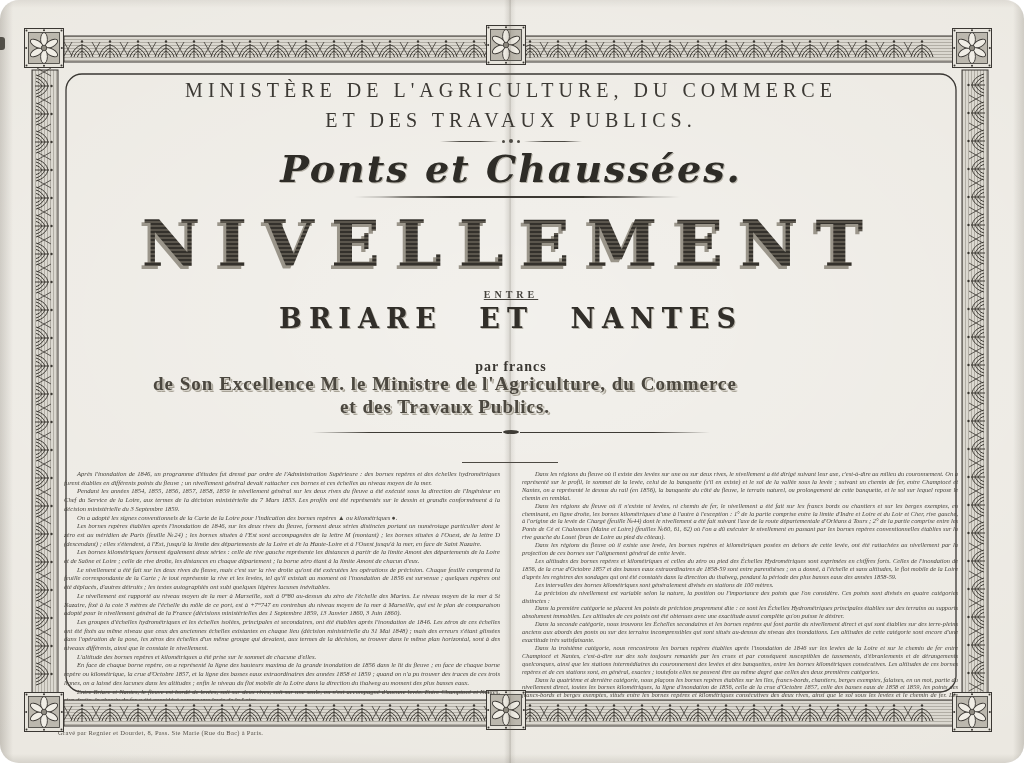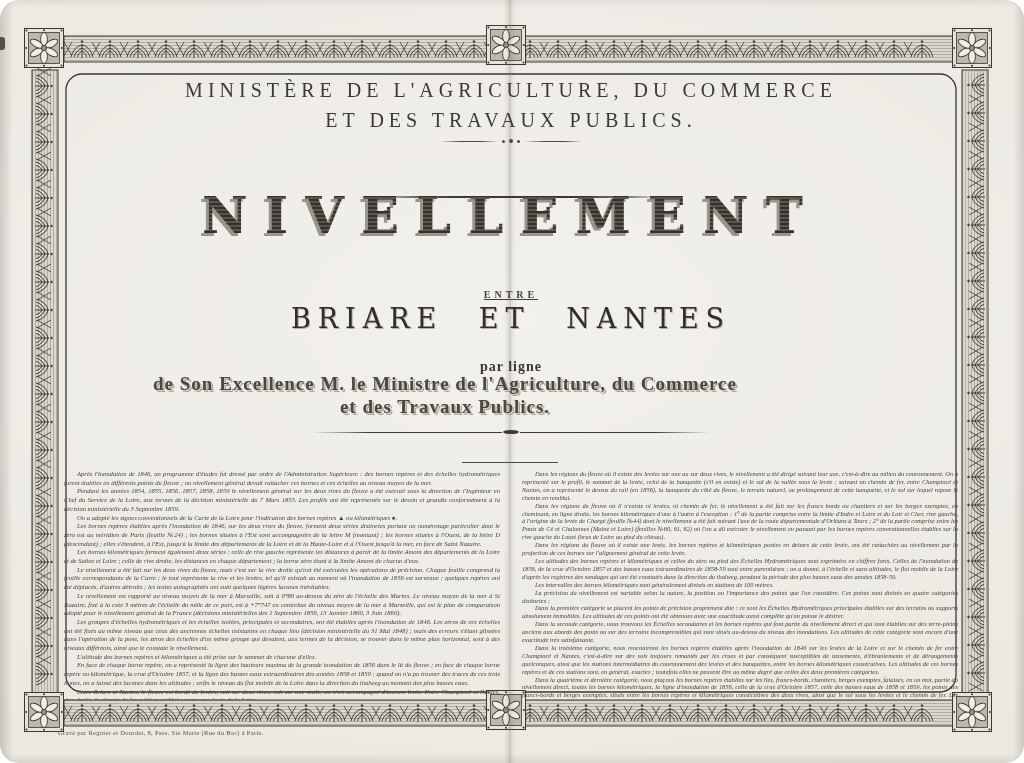--- a/index.html
+++ b/index.html
@@ -45,30 +45,30 @@
 
   .divider-small { top:139px; display:flex; align-items:center; justify-content:center; gap:4px; color:#4c4943; }
   .divider-small .ln { height:1px; width:58px; background:linear-gradient(90deg, rgba(76,73,67,0), #4c4943 35%, #4c4943 70%, rgba(76,73,67,0)); }
   .divider-small .dot { width:3px; height:3px; border-radius:50%; background:#4c4943; }
   .divider-small .dot.mid { width:4px; height:4px; }
 
   #service { top:146px; font-family:"DejaVu Serif", serif; font-style:italic; font-weight:bold; font-size:38px; letter-spacing:2px; color:#2e2c27; text-shadow:1px 1px 0 #b8b4aa; }
   .service-rule { position:absolute; z-index:4; left:352px; top:196px; width:330px; height:2px; background:linear-gradient(90deg, rgba(60,57,51,0), #3c3933 20%, #3c3933 80%, rgba(60,57,51,0)); border-radius:50%; }
 
   #main-title {
-    top:186px; font-family:"DejaVu Serif", serif; font-weight:bold; font-size:50px; letter-spacing:17px;
+    top:206px; font-family:"DejaVu Serif", serif; font-weight:bold; font-size:64px; letter-spacing:17px;
     background:repeating-linear-gradient(0deg, #34312c 0 2px, #5b564d 2px 4px);
     -webkit-background-clip:text; background-clip:text; color:transparent;
     filter:drop-shadow(-3px 3px 0 #9a958a);
     white-space:nowrap;
   }
 
   #subtitle { top:261px; font-family:"Liberation Sans", sans-serif; font-weight:bold; font-size:17px; letter-spacing:6px; word-spacing:8px; color:#34312c; }
   #between  { top:289px; font-size:10px; letter-spacing:4px; color:#45423c; font-weight:bold;text-decoration:underline; }
-  #endpoints { top:303px; font-family:"DejaVu Serif", serif; font-weight:normal; font-size:27px; letter-spacing:7px; word-spacing:20px; color:#312e29; text-shadow:1px 1px 0 #b5b1a7;text-align:center; }
+  #endpoints { top:303px; font-family:"DejaVu Serif", serif; font-weight:bold; font-size:27px; letter-spacing:7px; word-spacing:20px; color:#312e29; text-shadow:1px 1px 0 #b5b1a7;text-align:center; }
   #exec-dates { top:337px; font-size:17px; letter-spacing:3px; color:#3a3732; }
   #by-order   { top:359px; font-size:14px; letter-spacing:1px; color:#3a3732; font-weight:bold; }
   .authority  { font-weight:bold; font-size:19px; letter-spacing:1px; color:#4b473f; text-shadow:1px 1px 0 #d3cfc5, 2px 2px 0 #a7a296; transform:translateX(-66px); white-space:nowrap; }
   #authority1 { top:373px; }
   #authority2 { top:396px; }
 
   .divider-long { top:430px; display:flex; align-items:center; justify-content:center; }
   .divider-long .ln { height:1px; width:190px; background:linear-gradient(90deg, rgba(62,59,53,0), #3e3b35 30%, #3e3b35 100%); }
   .divider-long .ln.r { background:linear-gradient(270deg, rgba(62,59,53,0), #3e3b35 30%, #3e3b35 100%); }
   .divider-long .knot { width:16px; height:4px; background:#3e3b35; border-radius:50%; margin:0 1px; }
@@ -263,27 +263,28 @@
   <div id="ministry2" class="txt ministry">ET DES TRAVAUX PUBLICS.</div>
 
   <div class="txt divider-small">
     <span class="ln"></span>
       <span class="dot"></span>
       <span class="dot mid"></span>
       <span class="dot"></span>
       <span class="ln"></span>
   </div>
 
+  <div id="service" class="txt">Ponts et Chaussées.</div>
   <div class="service-rule"></div>
 
   <div id="main-title" class="txt">NIVELLEMENT</div>
 
   <div id="between" class="txt">ENTRE</div>
   <div id="endpoints" class="txt">BRIARE ET NANTES</div>
-  <div id="by-order" class="txt">par ligne</div>
+  <div id="by-order" class="txt">par francs</div>
   <div id="authority1" class="txt authority">de Son Excellence M. le Ministre de l'Agriculture, du Commerce</div>
   <div id="authority2" class="txt authority">et des Travaux Publics.</div>
 
   <div class="txt divider-long">
     <span class="ln"></span>
       <span class="knot"></span>
       <span class="ln r"></span>
   </div>
 
   <div class="legend-rule"></div>

